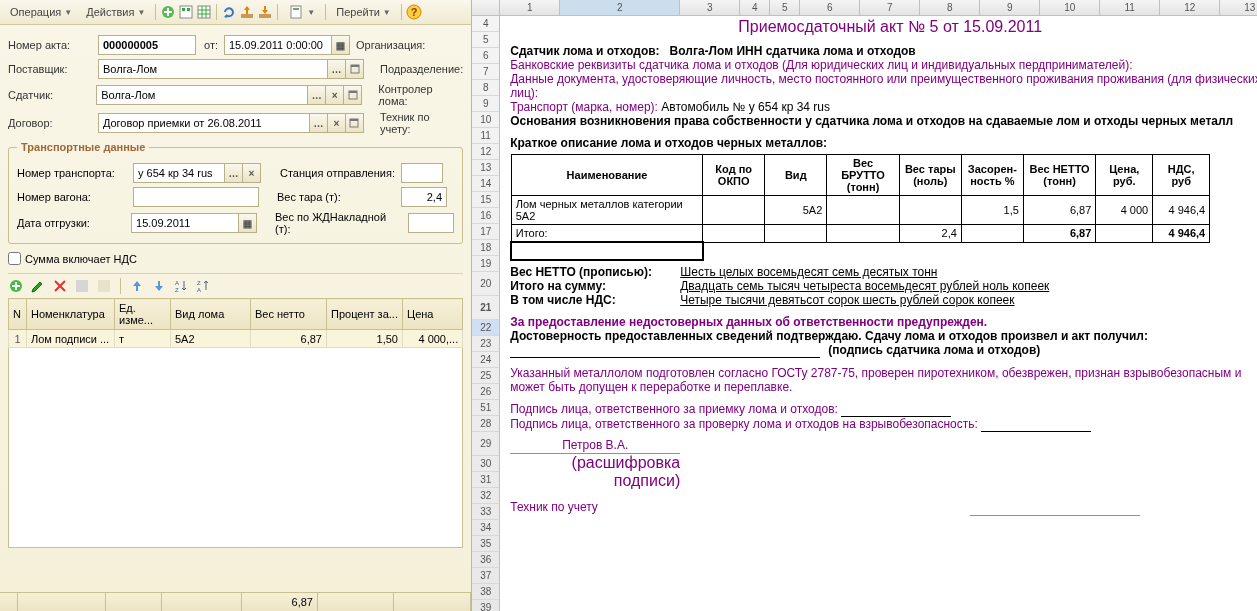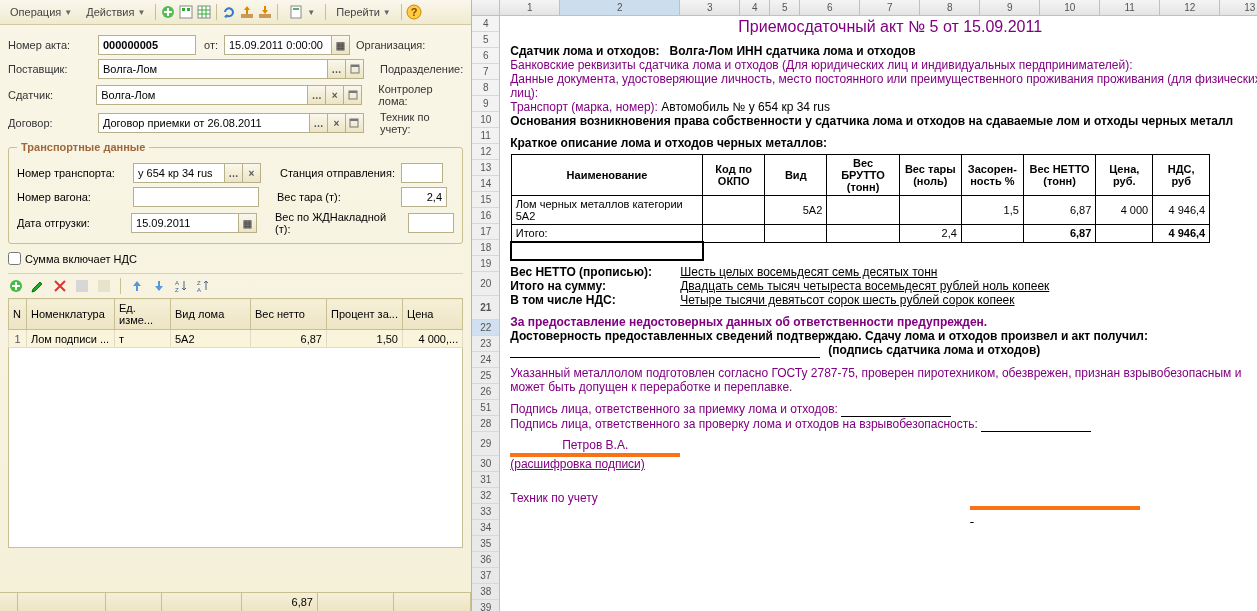--- a/index.html
+++ b/index.html
@@ -161,28 +161,28 @@
   }
   .items-table th, .items-table td {
     border:1px solid #000;
     padding: 2px 4px;
     text-align:center;
   }
   .items-table th { font-weight: bold; background:#fff; }
   .items-table .la { text-align:left; }
   .items-table .ra { text-align:right; }
   .under { text-decoration: underline; }
-  .sub-note { font-size:12px; text-align:left;text-decoration:underline; }
+  .sub-note { font-size:16px; text-align:right; }
   .controller-line { display:flex; justify-content:space-between; width:630px; margin-top:6px; }
   .controller-sig {
     width: 170px;
     text-align:center;
   }
   .controller-sig .nm {
-    border-bottom:4px solid #f97316;
+    border-bottom:1px solid #f97316;
     padding-bottom: 1px;
   }
   .gap { height: 8px; }
   .inlbl { display:inline-block; width: 170px; }
 </style>
 </head>
 <body>
 
 <div class="left-panel">
 
@@ -541,21 +541,21 @@
       <div class="gap"></div>
       <div><span class="purple">Подпись лица, ответственного за приемку лома и отходов:</span> <span style="border-bottom:1px solid #000;display:inline-block;width:110px">&nbsp;</span></div>
       <div><span class="purple">Подпись лица, ответственного за проверку лома и отходов на взрывобезопасность:</span> <span style="border-bottom:1px solid #000;display:inline-block;width:110px">&nbsp;</span></div>
 
       <div class="controller-line">
         <div class="controller-sig">
           <div class="nm purple">Петров В.А.</div>
           <div class="sub-note purple">(расшифровка подписи)</div>
         </div>
       </div>
-      <div class="controller-line" style="margin-top:20px">
+      <div class="controller-line" style="margin-top:10px">
         <span class="purple">Техник по учету</span>
         <div class="controller-sig">
           <div class="nm">&nbsp;</div>
           <div class="sub-note">&nbsp;</div>
         </div>
       </div>
 
     </div>
   </div>
 </div>

